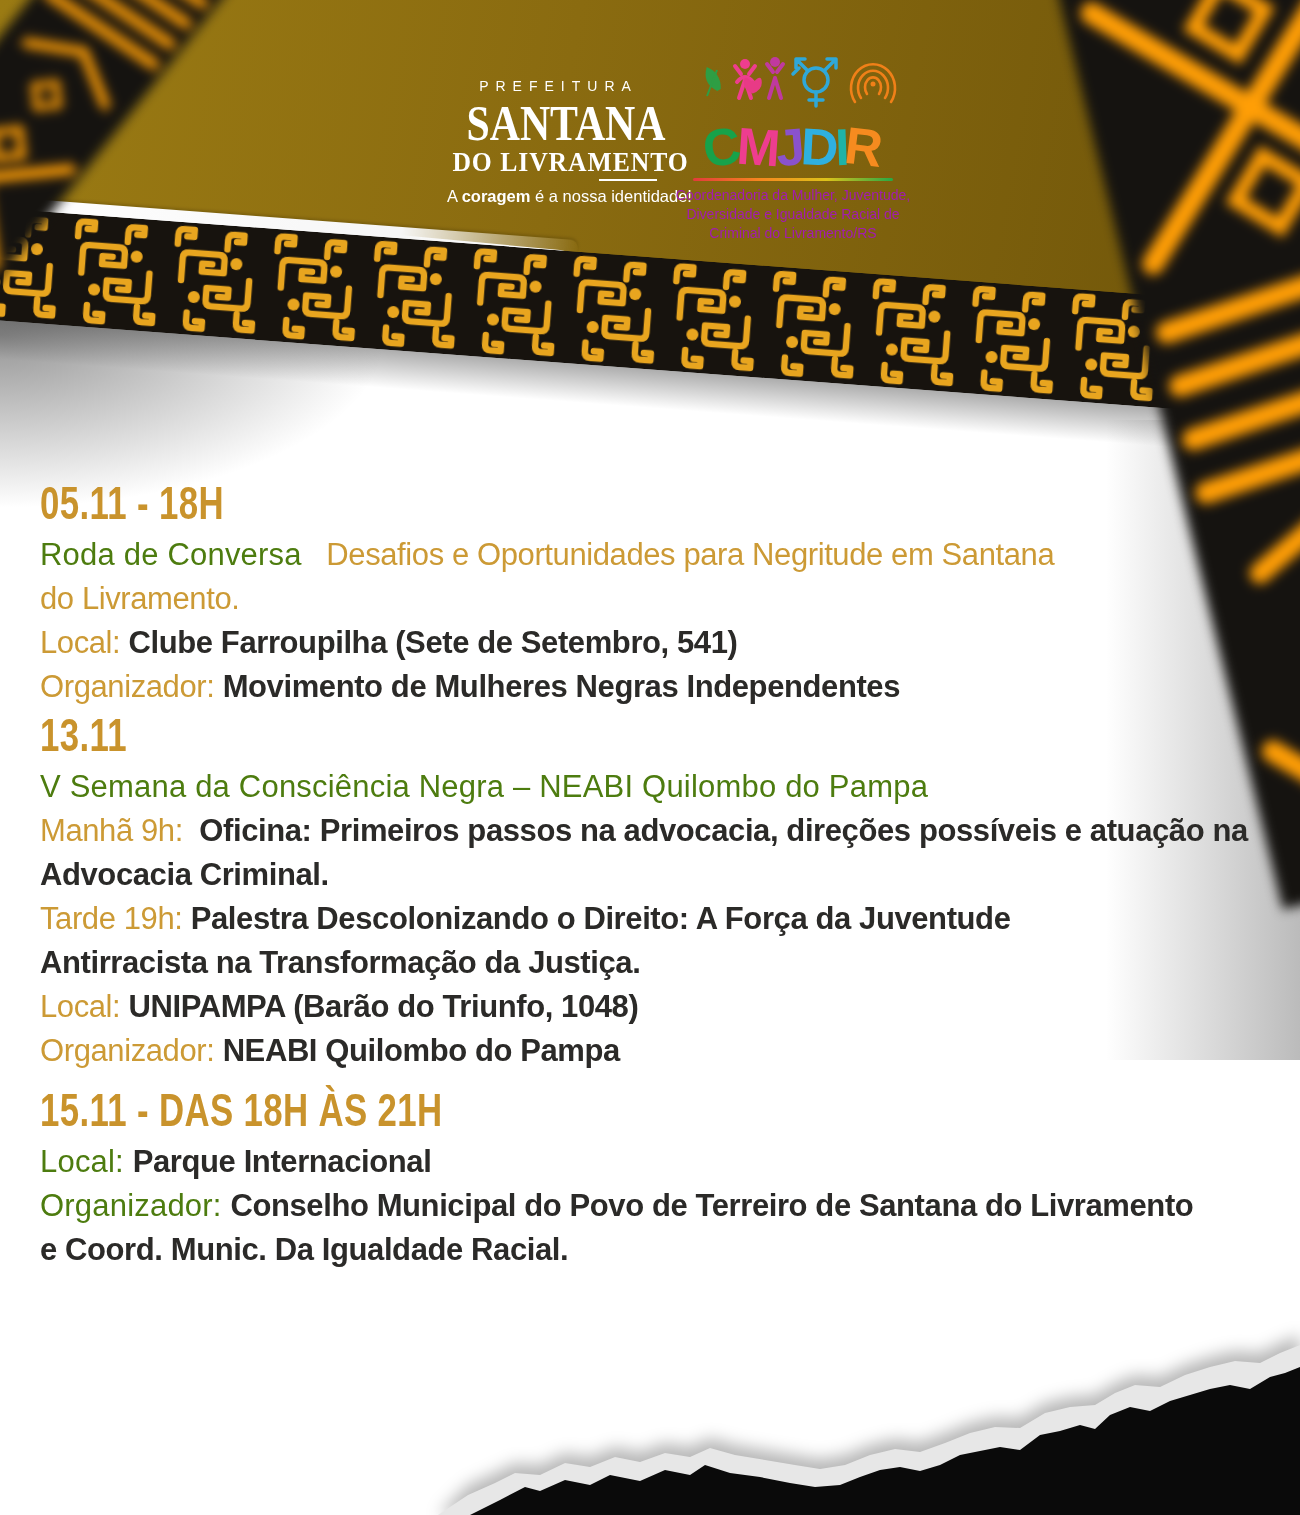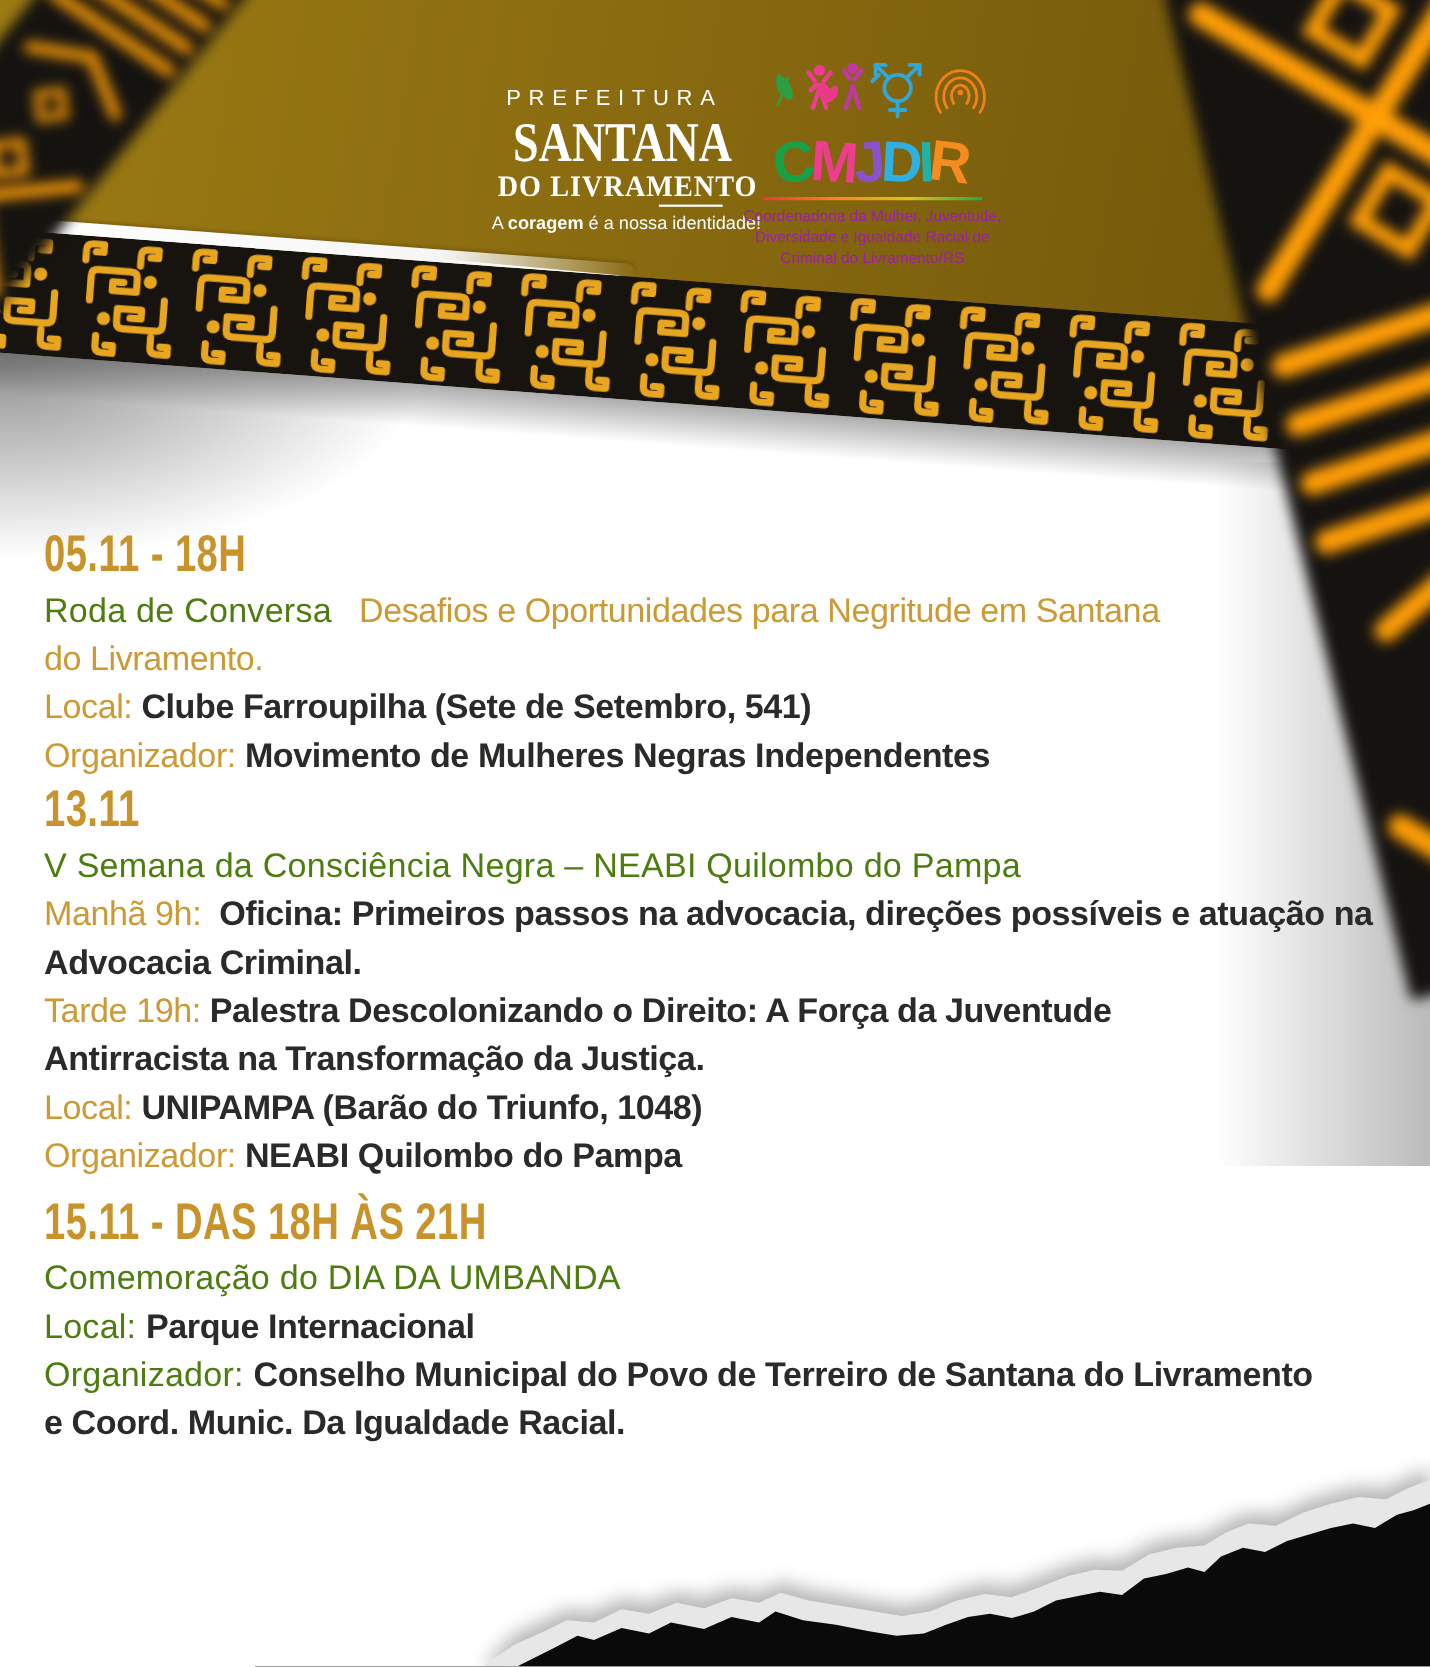--- a/index.html
+++ b/index.html
@@ -45,21 +45,21 @@
   .blur-left{
     position:absolute;left:-40px;top:-237px;width:150px;height:700px;
     transform:rotate(38.5deg);filter:blur(6px);
   }
   .blur-right{
     position:absolute;left:1165px;top:-65px;width:320px;height:950px;
     transform:rotate(-13.8deg);filter:blur(6px);
   }
   
   .city-logo{position:absolute;left:447px;top:78px;width:216px;color:#fff;text-align:center;}
-  .city-pref{font-size:20px;letter-spacing:7px;font-weight:400;padding-left:7px;}
+  .city-pref{font-size:14px;letter-spacing:7px;font-weight:400;padding-left:7px;}
   .city-name{font-family:"Liberation Serif",serif;font-size:51px;font-weight:700;
     line-height:50px;transform:scaleX(.82);transform-origin:50% 0;white-space:nowrap;margin-top:4px;}
   .city-name2{font-family:"Liberation Serif",serif;font-size:27px;font-weight:700;
     letter-spacing:1px;line-height:28px;transform:scaleX(.95);transform-origin:50% 0;white-space:nowrap;}
   .logo-divider{width:58px;height:2px;background:#fff;margin:3px 0 0 152px;}
   .tagline{font-size:16.5px;margin-top:6px;white-space:nowrap;}
   .cmjdir{position:absolute;left:648px;top:52px;width:290px;text-align:center;}
   .cmjdir-icons{height:60px;}
   .cmjdir-letters{display:flex;justify-content:center;align-items:flex-end;height:64px;margin-top:-4px;}
   .cl{font-size:52px;font-weight:700;display:inline-block;margin:0 -2px;line-height:58px;}
@@ -228,21 +228,20 @@
         <div class="line"><span class="seg-dark">Advocacia Criminal.</span></div>
         <div class="line"><span class="seg-gold">Tarde 19h: </span><span class="seg-dark">Palestra Descolonizando o Direito: A Força da Juventude</span></div>
         <div class="line"><span class="seg-dark">Antirracista na Transformação da Justiça.</span></div>
         <div class="line"><span class="seg-gold">Local: </span><span class="seg-dark">UNIPAMPA (Barão do Triunfo, 1048)</span></div>
         <div class="line"><span class="seg-gold">Organizador: </span><span class="seg-dark">NEABI Quilombo do Pampa</span></div>
       </div>
   </div>
   <div class="event" id="event-2">
     <div class="ev-heading"><span>15.11 - DAS 18H ÀS 21H</span></div>
     <div>
-        <div class="line"><span class="seg-gold-bold">Comemoração do DIA DA UMBANDA</span></div>
         <div class="line"><span class="seg-gold-bold">Local: </span><span class="seg-dark">Parque Internacional</span></div>
         <div class="line"><span class="seg-gold-bold">Organizador: </span><span class="seg-dark">Conselho Municipal do Povo de Terreiro de Santana do Livramento</span></div>
         <div class="line"><span class="seg-dark">e Coord. Munic. Da Igualdade Racial.</span></div>
       </div>
   </div>
 
   <svg class="torn" viewBox="0 0 1300 210">
     <defs>
         <filter id="tshadow" x="-10%" y="-40%" width="120%" height="180%">
           <feGaussianBlur stdDeviation="8"></feGaussianBlur>

